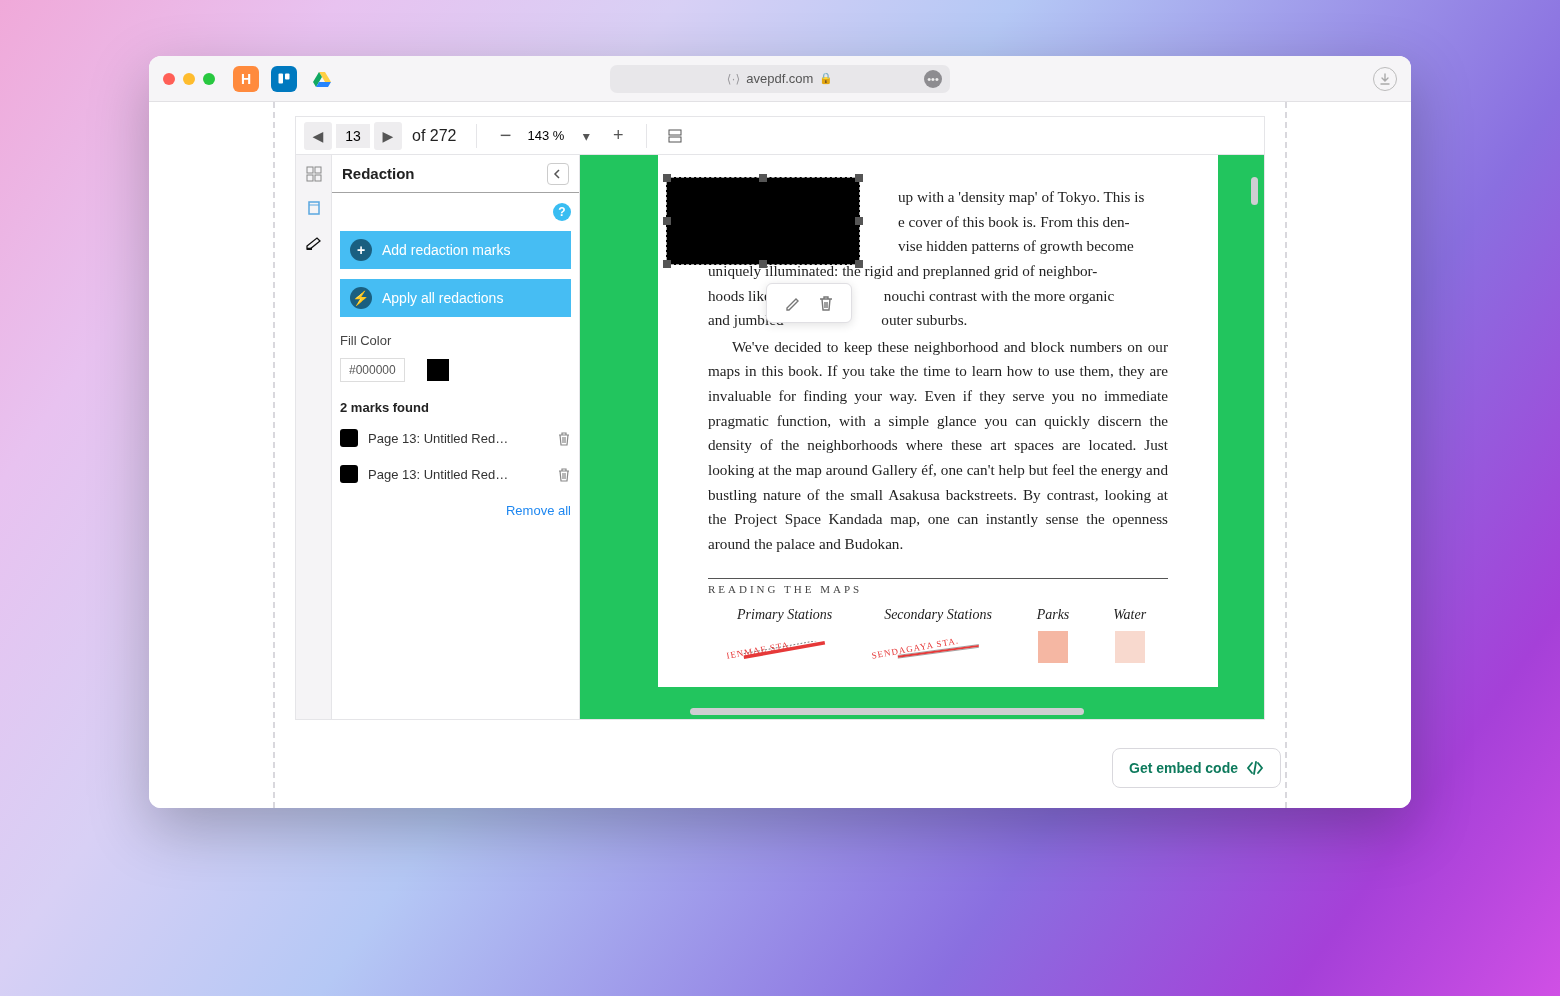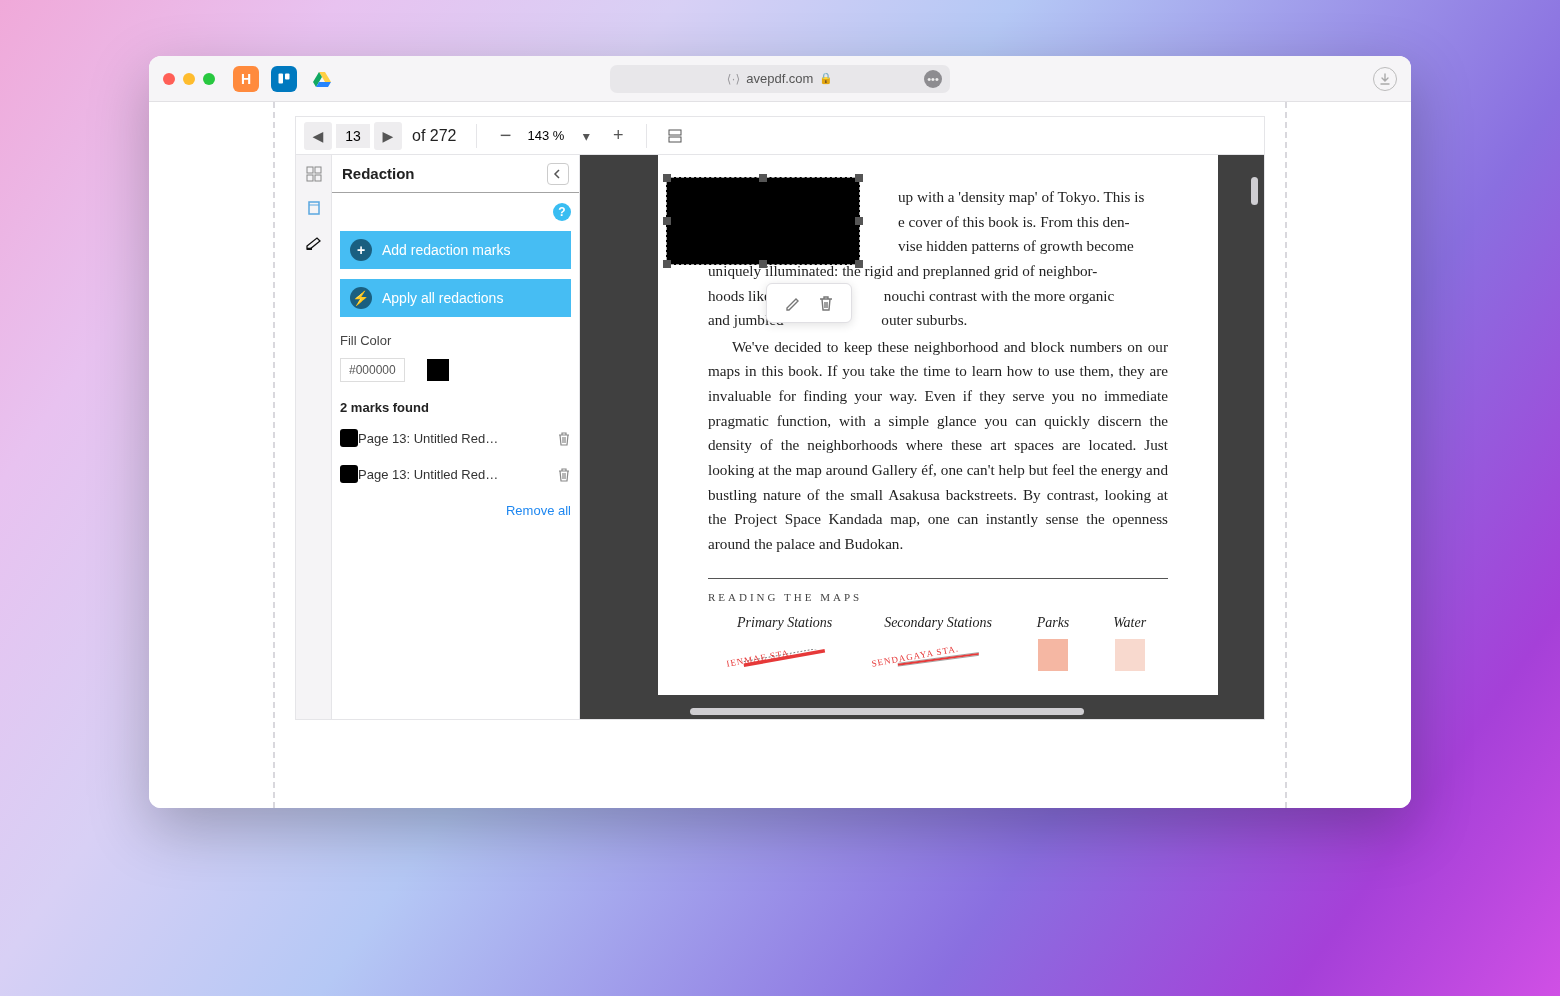--- a/index.html
+++ b/index.html
@@ -67,40 +67,40 @@
   .panel-body { flex:1; padding:10px 8px; display:flex; flex-direction:column; gap:10px; font-size:13px; overflow:auto;}
   .help-row { display:flex; justify-content:flex-end;}
   .help-ic { width:18px;height:18px;border-radius:50%;background:#39bdf2;color:#fff;display:flex;align-items:center;justify-content:center;font-size:12px;font-weight:bold;}
   .pbtn { height:38px; background:#46bdf3; color:#fff; display:flex; align-items:center; gap:10px; padding:0 10px; border:none; font-size:14px; text-align:left; width:100%;}
   .pbtn .ic { width:22px;height:22px;border-radius:50%;background:#1a5f80;color:#fff;display:flex;align-items:center;justify-content:center;font-size:14px;font-weight:bold;}
   .fill-label { color:#444; font-size:13px; margin-top:6px;}
   .fill-row { display:flex; align-items:center; gap:22px;}
   .fill-hex { border:1px solid #ddd; padding:4px 8px; font-size:12px; color:#555;}
   .swatch { width:22px; height:22px; background:#000;}
   .marks-title { font-weight:700; color:#222; margin-top:8px;}
-  .mark-row { display:flex; align-items:center; gap:0; padding:4px 0;}
+  .mark-row { display:flex; align-items:center; gap:10px; padding:4px 0;}
   .mark-sq { width:18px;height:18px;background:#000;border-radius:3px;}
   .mark-lbl { flex:1; font-size:13px; color:#333; white-space:nowrap; overflow:hidden; text-overflow:ellipsis;}
   .trash { color:#888; font-size:15px;}
   .remove-all { text-align:right; color:#1e87f0; font-size:13px; margin-top:6px; cursor:pointer;}
   
-  .doc-wrap { flex:1; background:#404040; position:relative; overflow:hidden;}
+  .doc-wrap { flex:1; background:#22c55e; position:relative; overflow:hidden;}
   .page { position:absolute; left:78px; top:-10px; width:560px; background:#fff; padding:40px 50px 20px 50px; font-family: Georgia, 'Times New Roman', serif; color:#222; }
   .para { font-size:15.2px; line-height:1.62; text-align:justify;}
   .para.indent { text-indent:24px; }
   .redact-box {
     position:absolute; background:#000; border:1px dashed #aaa;
   }
   .handle { position:absolute; width:8px;height:8px;background:#555; }
   .float-tb {
     position:absolute; width:86px; height:40px; background:#fff; border:1px solid #e0dfe3; border-radius:6px;
     box-shadow:0 2px 10px rgba(0,0,0,0.12);
     display:flex; align-items:center; justify-content:center; gap:16px; color:#666; font-size:17px;
   }
-  .map-div { border-top:1px solid #555; margin-top:22px; padding-top:12px;}
+  .map-div { border-top:1px solid #555; margin-top:22px; padding-top:4px;}
   .map-title { letter-spacing:3px; font-size:11px; color:#444;}
   .map-row { display:flex; justify-content:space-between; margin-top:12px; font-style:italic; font-size:14px;font-family:Liberation Serif, serif;}
   .legend-cell { flex:1; text-align:center; position:relative; height:60px;}
   .sta-line { position:absolute; left:10%; top:34px; width:80%; height:18px; }
   .sta-text { position:absolute; font-size:9px; letter-spacing:1px; color:#e63939; font-style:normal; transform:rotate(-10deg);}
   .park-sq { width:30px;height:32px;background:#f5b7a3;margin:8px auto 0;}
   .water-sq { width:30px;height:32px;background:#f8d9ce;margin:8px auto 0;}
   .doc-scroll-h { position:absolute; bottom:4px; left:110px; right:180px; height:7px; background:#cfced2; border-radius:4px;}
   .doc-scroll-v { position:absolute; right:6px; top:22px; width:7px; height:28px; background:#cfced2; border-radius:4px;}
   .embed-btn {
@@ -317,14 +317,22 @@
                   <path d="M2 5h12M6 5V3h4v2M4 5l1 11h6l1-11M7 8v6M9 8v6" stroke="#777" fill="none" stroke-width="1.4"></path>
                 </svg>
             </span>
           </div>
 
           <div class="doc-scroll-h"></div>
         </div>
       </div>
     </div>
 
+    <button class="embed-btn">
+      <span>Get embed code</span>
+      <span>
+        <svg width="18" height="14" viewBox="0 0 18 14">
+            <path d="M6 2L2 7l4 5M12 2l4 5-4 5M10 1L8 13" stroke="#0d7a5c" fill="none" stroke-width="1.8" stroke-linecap="round"></path>
+          </svg>
+      </span>
+    </button>
   </div>
 </div>
 
 </body></html>

